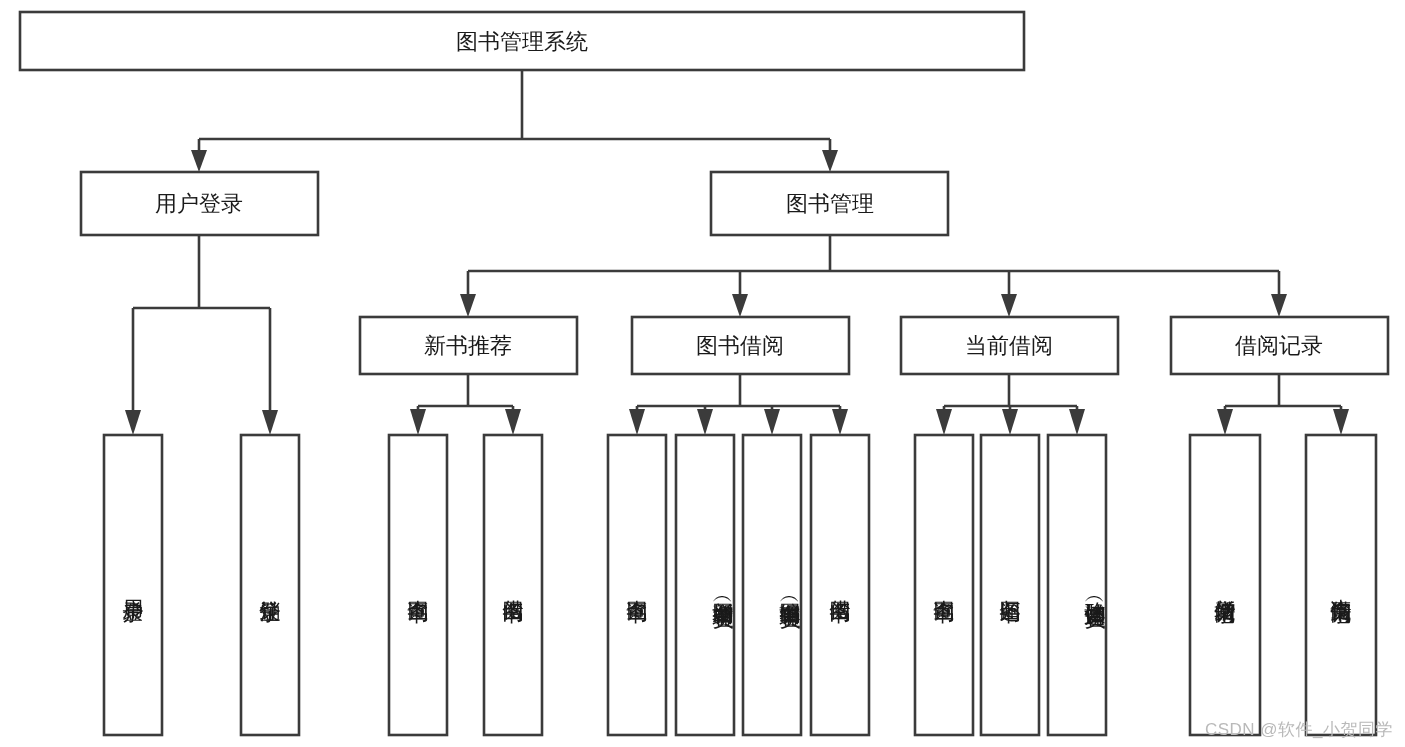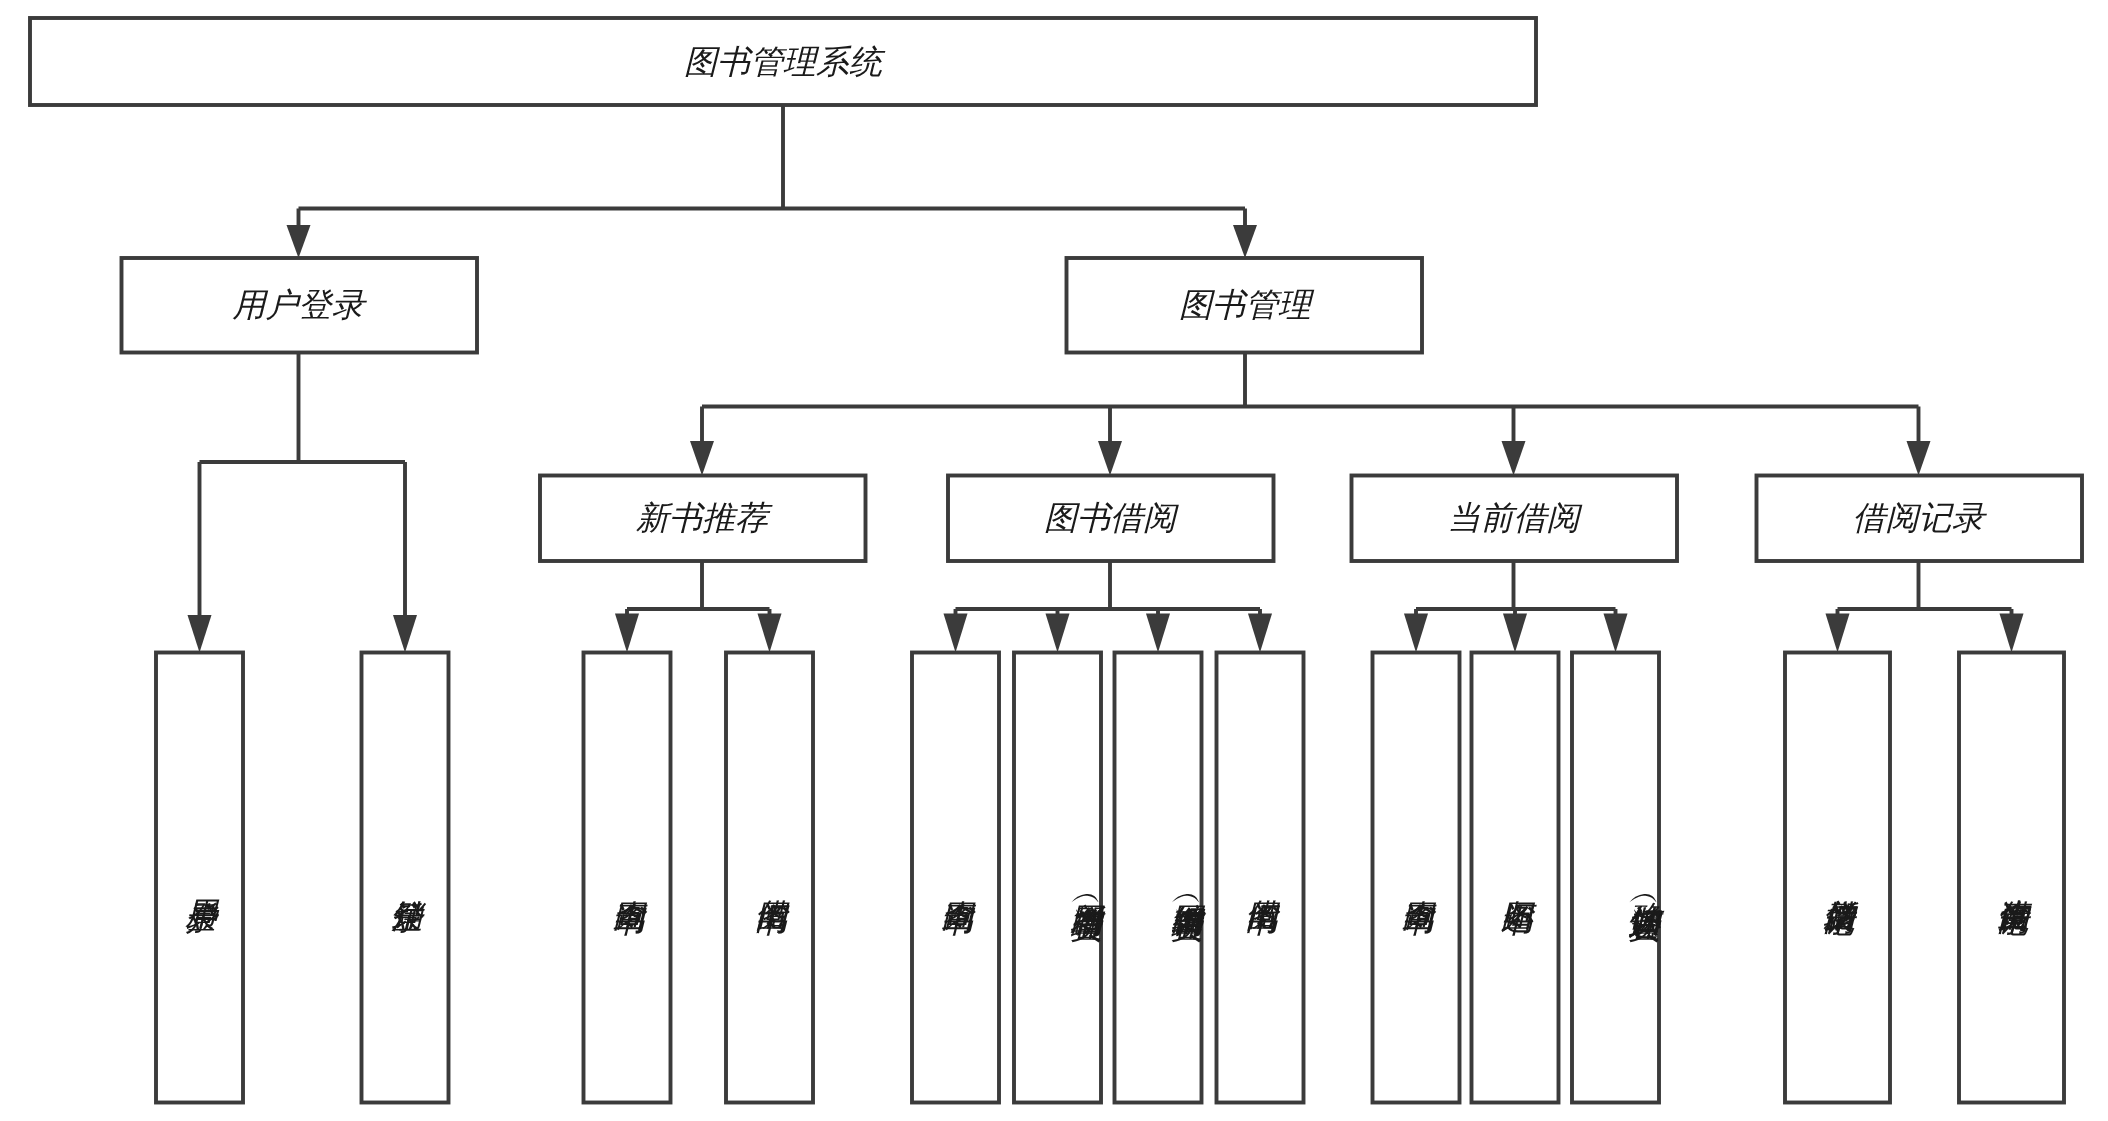--- a/index.html
+++ b/index.html
@@ -11,21 +11,20 @@
     width: 1405px;
     height: 747px;
     font-family: "Liberation Sans", "DejaVu Sans", sans-serif;
     overflow: hidden;
   }
   #diagram-root {
     position: relative;
     width: 1405px;
     height: 747px;
     background: #ffffff;
-    font-style: italic;
   }
   svg.diagram-canvas {
     position: absolute;
     left: 0;
     top: 0;
     width: 1405px;
     height: 747px;
   }
   .node-box {
     fill: #ffffff;
@@ -196,14 +195,15 @@
   <div class="node-label-v" style="left:743px; top:435px; width:58px; height:300px; display:flex; align-items:flex-start; justify-content:center; padding-top:8px; box-sizing:border-box;">编辑图书（管理员）</div>
   <div class="node-label-v" style="left:811px; top:435px; width:58px; height:300px; display:flex; align-items:center; justify-content:center;">借阅图书</div>
 
   <div class="node-label-v" style="left:915px; top:435px; width:58px; height:300px; display:flex; align-items:center; justify-content:center;">查询图书</div>
   <div class="node-label-v" style="left:981px; top:435px; width:58px; height:300px; display:flex; align-items:center; justify-content:center;">归还图书</div>
   <div class="node-label-v" style="left:1048px; top:435px; width:58px; height:300px; display:flex; align-items:flex-start; justify-content:center; padding-top:8px; box-sizing:border-box;">确认归还（管理员）</div>
 
   <div class="node-label-v" style="left:1190px; top:435px; width:70px; height:300px; display:flex; align-items:center; justify-content:center;">新增借阅记录</div>
   <div class="node-label-v" style="left:1306px; top:435px; width:70px; height:300px; display:flex; align-items:center; justify-content:center;">查询借阅记录</div>
 
+  <div class="watermark">CSDN @软件_小贺同学</div>
 
 </div>
 
 </body></html>

